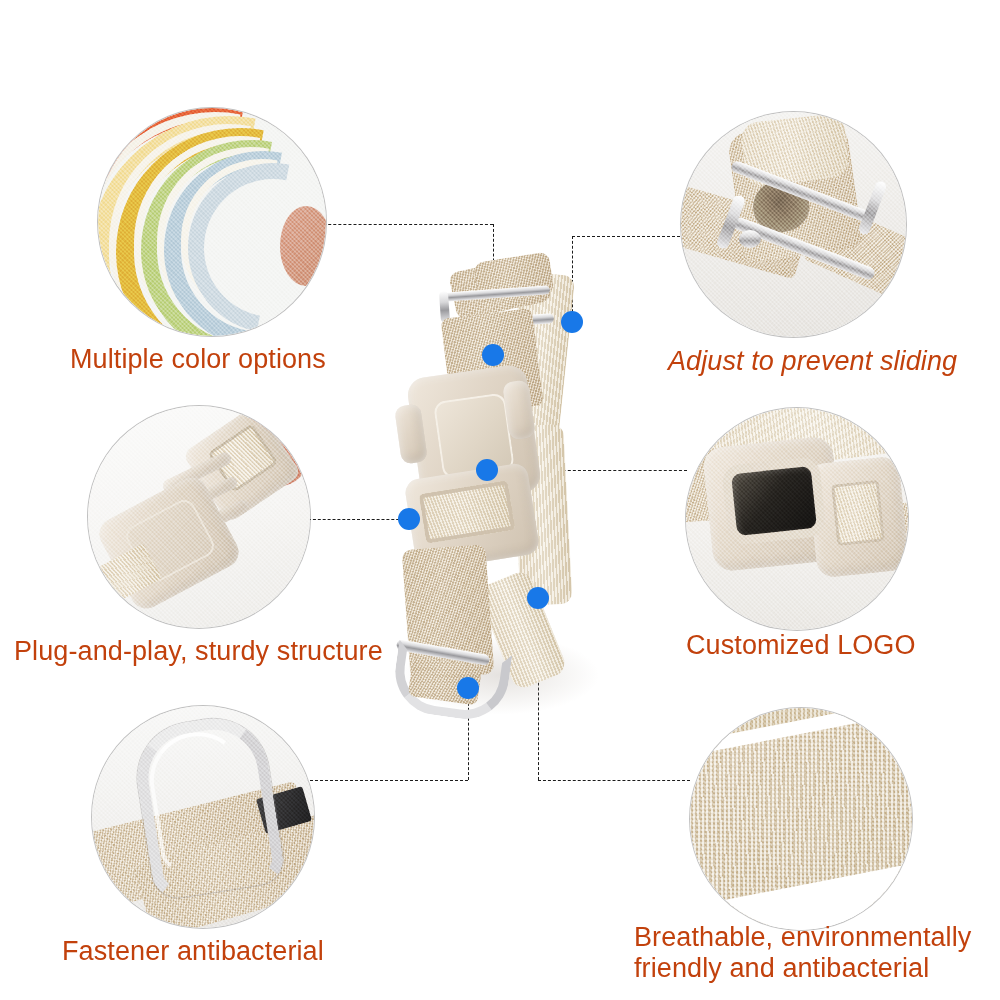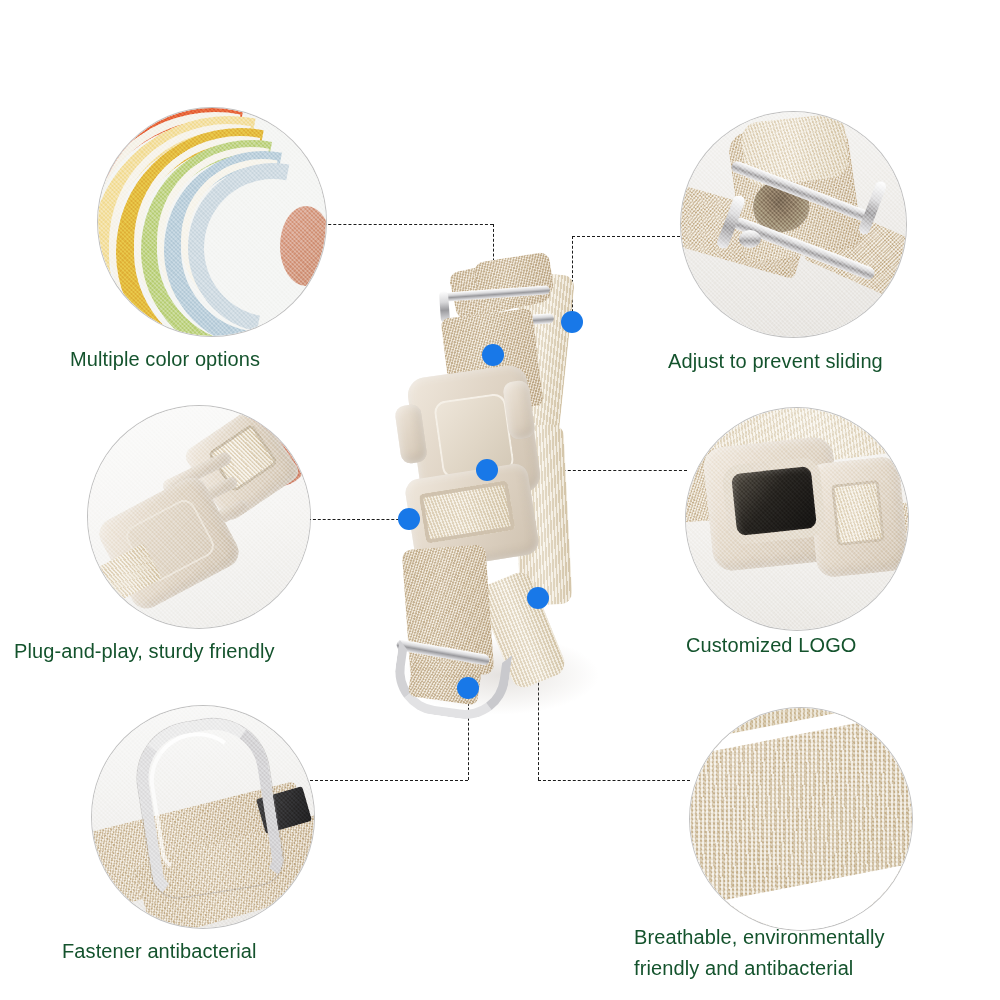--- a/index.html
+++ b/index.html
@@ -30,22 +30,22 @@
     box-shadow: 0 0 0 1px rgba(140,140,140,0.55);
     background: #fbfbfb;
   }
   .circle .inner {
     position: absolute;
     inset: 0;
     border-radius: 50%;
   }
   .caption {
     position: absolute;
-    color: #14532d;
-    font-size: 20px;
+    color: #c2410c;
+    font-size: 27px;
     line-height: 31px;
     letter-spacing: 0.1px;
     white-space: pre-line;
     font-weight: 400;
   }
   .caption.right { text-align: left; }
 
   
   .conn {
     position: absolute;
@@ -209,21 +209,21 @@
 
         <div class="metal" style="position:absolute; left:46px; top:74px; width:150px; height:12px; border-radius:6px; transform:rotate(21deg);"></div>
         <div class="metal" style="position:absolute; left:48px; top:130px; width:150px; height:13px; border-radius:7px; transform:rotate(21deg);"></div>
         <div class="metal" style="position:absolute; left:44px; top:82px; width:12px; height:56px; border-radius:6px; transform:rotate(21deg);"></div>
         <div class="metal" style="position:absolute; left:186px; top:68px; width:11px; height:56px; border-radius:6px; transform:rotate(21deg);"></div>
 
         <div class="metal" style="position:absolute; left:58px; top:118px; width:22px; height:18px; border-radius:50%;"></div>
         <div class="noise"></div>
       </div>
     </div>
-    <div class="caption right" style="left:668px; top:346px; width:330px;">Adjust to prevent sliding</div>
+    <div class="caption right" style="left:668px; top:346px; width:330px;font-style:italic;">Adjust to prevent sliding</div>
   </div>
 
   <div class="feature">
     <div class="circle" style="left:88px; top:406px; width:222px; height:222px;">
       <div class="inner" style="background:linear-gradient(160deg,#fbfbfa 0%,#f4f3f1 60%,#ebeae7 100%); overflow:hidden;">
 
         <div style="position:absolute; left:150px; top:6px; width:70px; height:74px; border-radius:40%; background:linear-gradient(140deg,#d98b72,#c2614a); opacity:.85;"></div>
 
         <div class="plastic" style="position:absolute; left:110px; top:16px; width:88px; height:84px; border-radius:10px; transform:rotate(-34deg);"></div>
         <div class="strap weave-b" style="position:absolute; left:128px; top:28px; width:54px; height:48px; border-radius:6px; transform:rotate(-34deg); box-shadow: inset 0 0 0 3px rgba(190,176,155,.9);"></div>
@@ -231,21 +231,21 @@
         <div class="plastic" style="position:absolute; left:72px; top:60px; width:74px; height:13px; border-radius:7px; transform:rotate(-26deg);"></div>
         <div class="plastic" style="position:absolute; left:82px; top:84px; width:70px; height:12px; border-radius:7px; transform:rotate(-26deg);"></div>
         <div class="plastic" style="position:absolute; left:88px; top:108px; width:76px; height:13px; border-radius:7px; transform:rotate(-26deg);"></div>
 
         <div class="plastic" style="position:absolute; left:22px; top:88px; width:118px; height:98px; border-radius:16px; transform:rotate(-28deg);"></div>
         <div style="position:absolute; left:44px; top:104px; width:76px; height:62px; border-radius:12px; background:linear-gradient(135deg,#e5dbcd,#d5c9b8); transform:rotate(-28deg); box-shadow: inset 0 0 0 2px rgba(236,229,218,.9);"></div>
         <div class="strap weave-b" style="position:absolute; left:12px; top:148px; width:56px; height:40px; border-radius:4px; transform:rotate(-28deg);"></div>
         <div class="noise"></div>
       </div>
     </div>
-    <div class="caption" style="left:14px; top:636px; width:400px;">Plug-and-play, sturdy friendly</div>
+    <div class="caption" style="left:14px; top:636px; width:400px;">Plug-and-play, sturdy structure</div>
   </div>
 
   <div class="feature">
     <div class="circle" style="left:686px; top:408px; width:222px; height:222px;">
       <div class="inner" style="background:linear-gradient(180deg,#f6f5f3 0%,#f1efec 58%,#e8e6e2 100%); overflow:hidden;">
 
         <div class="strap weave-c" style="left:-20px; top:-24px; width:300px; height:78px; transform:rotate(-7deg);"></div>
 
         <div class="strap weave-a" style="left:-14px; top:40px; width:90px; height:72px; transform:rotate(-4deg);"></div>
 

